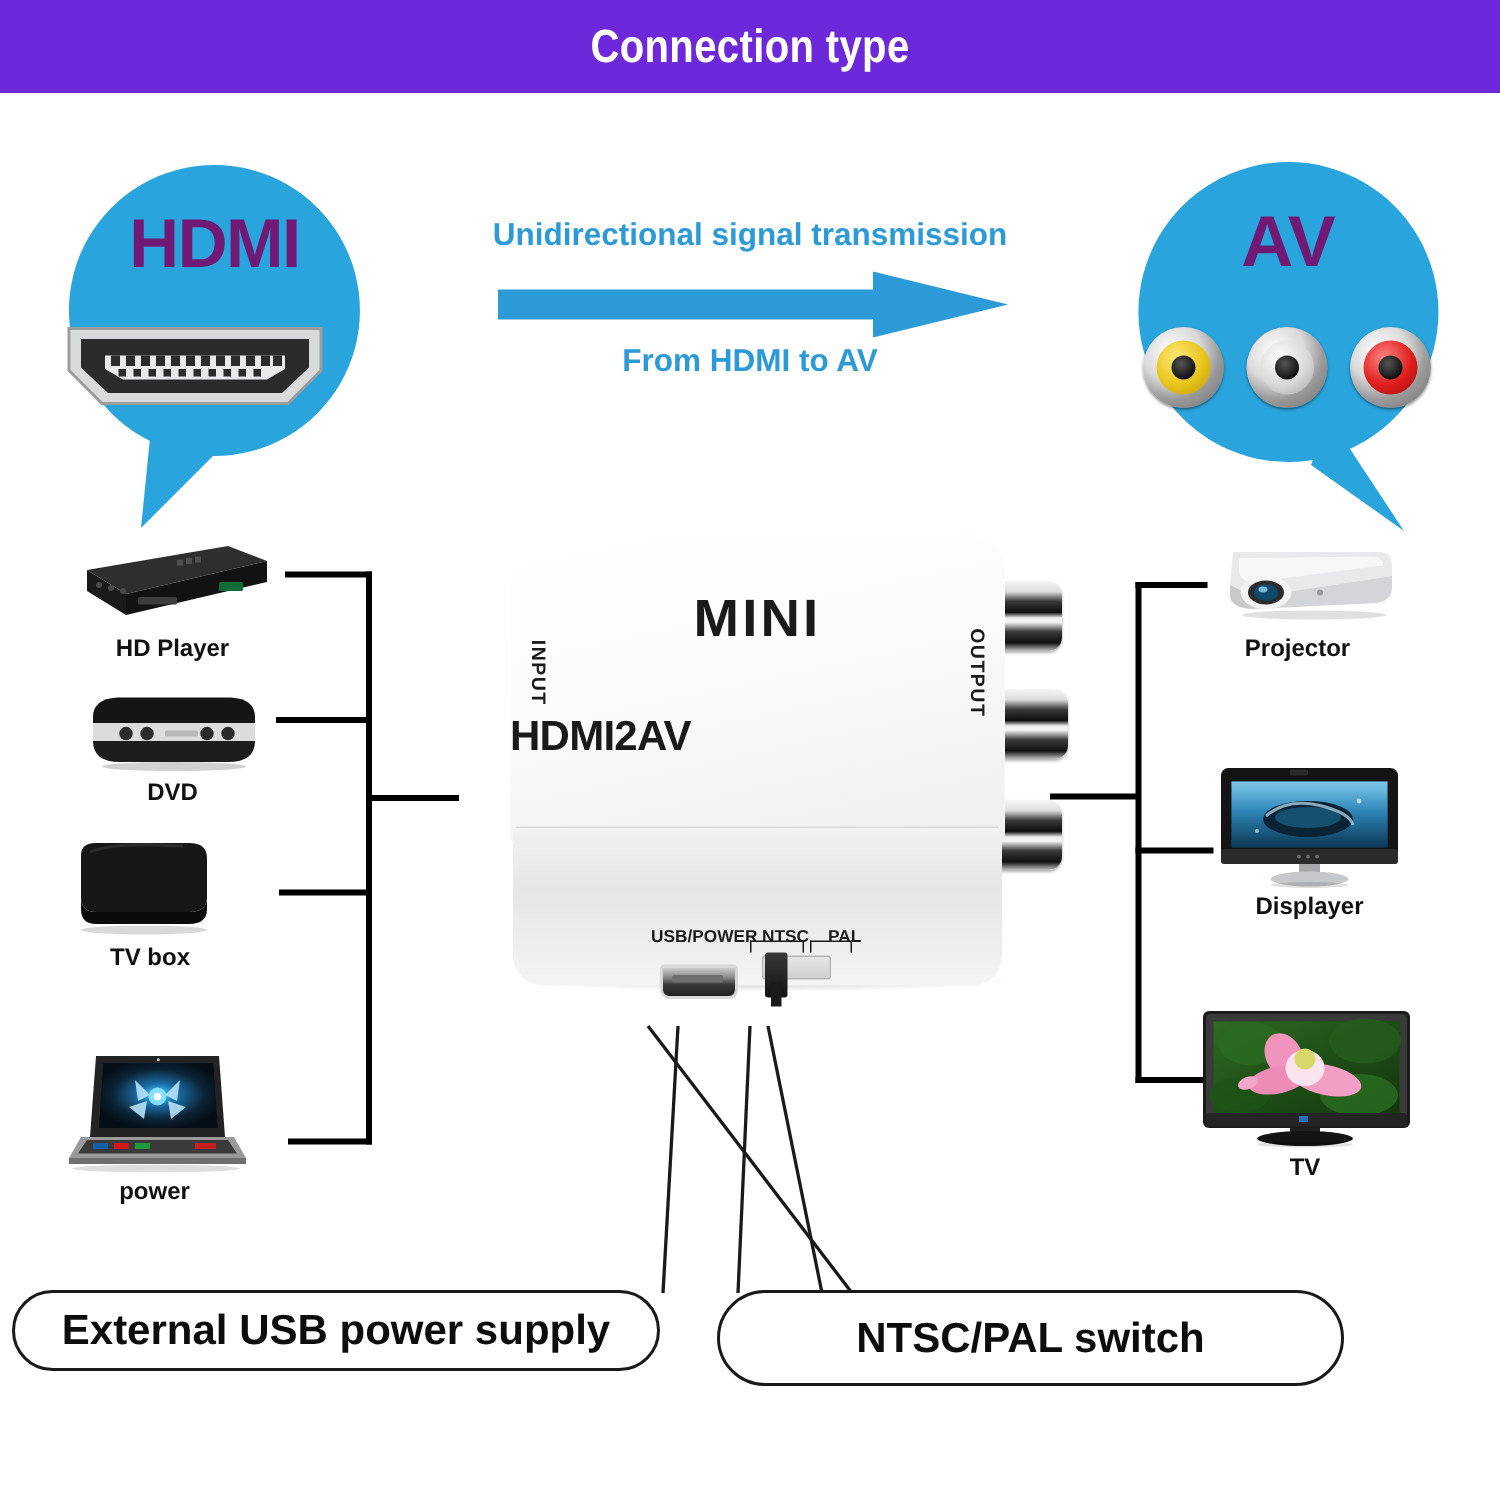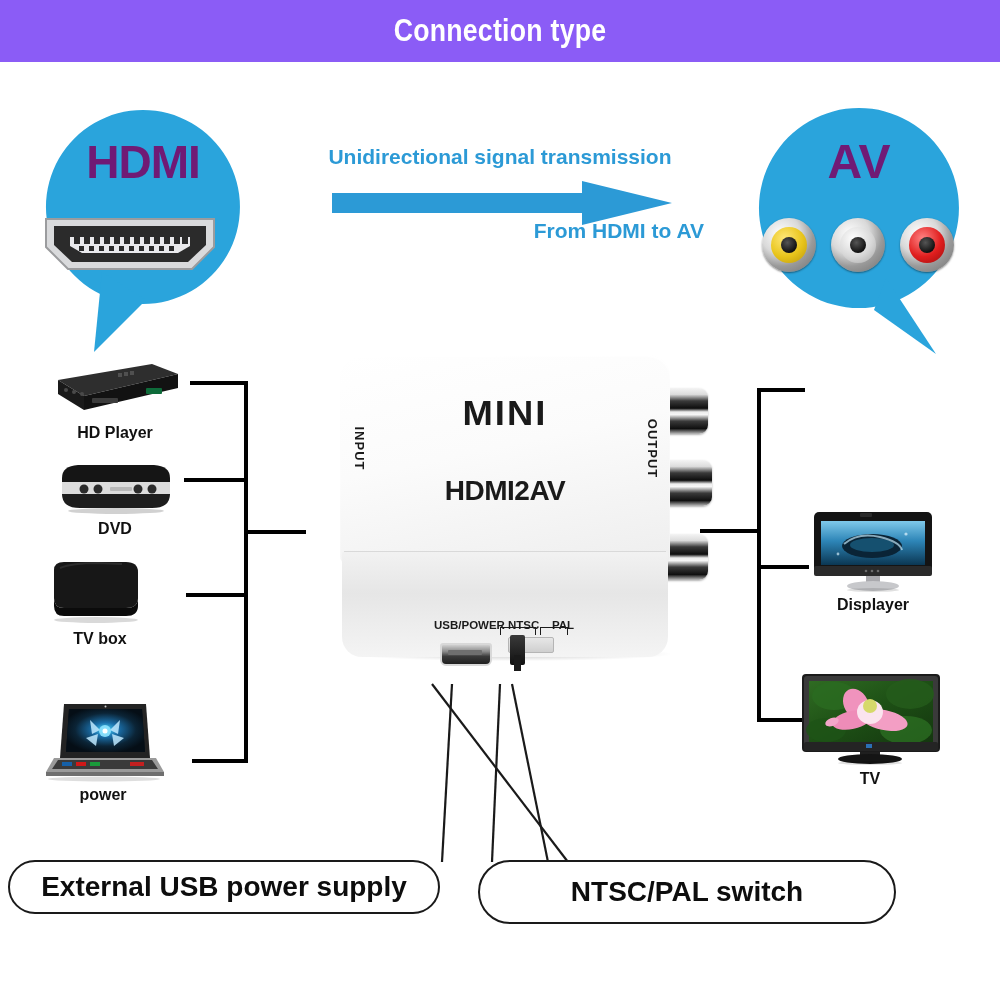--- a/index.html
+++ b/index.html
@@ -8,21 +8,21 @@
     background:#ffffff;
     font-family:"Liberation Sans", sans-serif;
     overflow:hidden;
     position:relative;
   }
   #stage{position:absolute;left:0;top:0;width:1000px;height:1000px;}
 
   
   #header{
     position:absolute;left:0;top:0;width:1000px;height:62px;
-    background:#8b5cf6;
+    background:#6d28d9;
   }
   #header-title{
     position:absolute;left:0;top:0;width:1000px;height:62px;
     display:flex;align-items:center;justify-content:center;
     color:#ffffff;font-size:31px;font-weight:bold;
     letter-spacing:.3px;
     font-family:"Liberation Sans", sans-serif;
     transform:scaleX(.86);
   }
 
@@ -65,21 +65,21 @@
   }
 
   
   #arrow-block{position:absolute;left:296px;top:145px;width:408px;height:120px;}
   .arrow-text{
     position:absolute;width:100%;text-align:center;
     color:#2C9AD6;font-weight:bold;font-size:21px;
     font-family:"Liberation Sans", sans-serif;
   }
   #arrow-text-top{top:0px;}
-  #arrow-text-bottom{top:74px;text-align:right;}
+  #arrow-text-bottom{top:84px;}
   #arrow-shape{position:absolute;left:36px;top:36px;width:340px;height:44px;}
 
   
   #device{position:absolute;left:318px;top:352px;width:370px;height:330px;}
 
   #dev-body{
     position:absolute;left:22px;top:3px;width:330px;height:300px;
   }
   
   #dev-top{
@@ -103,21 +103,21 @@
     background:radial-gradient(ellipse at center, rgba(0,0,0,.22) 0%, rgba(0,0,0,0) 72%);
   }
 
   #dev-mini{
     position:absolute;left:0;top:38px;width:330px;text-align:center;
     font-size:35px;font-weight:bold;color:#1a1a1a;
     letter-spacing:2px;font-family:"Liberation Sans", sans-serif;
     transform:scaleX(1.04);
   }
   #dev-model{
-    position:absolute;left:0;top:120px;width:330px;text-align:center;
+    position:absolute;left:0;top:120px;width:330px;
     font-size:28px;font-weight:bold;color:#1a1a1a;
     letter-spacing:-.5px;font-family:"Liberation Sans", sans-serif;
   }
   #dev-sub{
     position:absolute;left:0;top:152px;width:330px;text-align:center;
     font-size:22px;font-weight:bold;color:#222;
     letter-spacing:0px;font-family:"Liberation Sans", sans-serif;
   }
   #dev-input{
     position:absolute;left:-16px;top:86px;width:70px;text-align:center;
@@ -430,20 +430,35 @@
       <rect x="24" y="62" width="10" height="4" fill="#1560a8"></rect>
       <rect x="38" y="62" width="10" height="4" fill="#d01818"></rect>
       <rect x="52" y="62" width="10" height="4" fill="#1a9a3a"></rect>
       <rect x="92" y="62" width="14" height="4" fill="#c42020"></rect>
       <path d="M8 72 L126 72 L126 76 L8 76 Z" fill="#6f6f6f"></path>
       <ellipse cx="66" cy="79" rx="56" ry="2.5" fill="#000" opacity=".13"></ellipse>
     </svg>
     <div class="thumb-label" style="top:86px;">power</div>
   </div>
 
+  <div class="thumb-item" id="t-projector">
+    <svg class="thumb-art" id="proj-art" viewBox="0 0 136 58">
+      <path d="M26 6 L122 6 Q132 6 132 14 L132 22 L40 36 Q26 36 24 28 Z" fill="#e9e9ec"></path>
+      <path d="M24 28 L40 36 L40 44 Q26 44 24 36 Z" fill="#c8c9cc"></path>
+      <path d="M40 36 L132 22 L132 30 Q132 38 122 40 L40 44 Z" fill="#d4d5d8"></path>
+      <path d="M30 10 L118 9 Q126 9 126 15 L40 26 Q30 26 30 18 Z" fill="#f7f7f8"></path>
+      <ellipse cx="48" cy="33" rx="17" ry="11" fill="#f2f2f4"></ellipse>
+      <ellipse cx="48" cy="33" rx="12" ry="8" fill="#2b2b2b"></ellipse>
+      <ellipse cx="48" cy="33" rx="8" ry="5.5" fill="#0f4a6e"></ellipse>
+      <ellipse cx="46" cy="31" rx="3" ry="2" fill="#8fd4f0" opacity=".8"></ellipse>
+      <circle cx="84" cy="33" r="2" fill="#9a9a9a"></circle>
+      <ellipse cx="80" cy="48" rx="48" ry="3" fill="#000" opacity=".12"></ellipse>
+    </svg>
+    <div class="thumb-label" style="top:62px;">Projector</div>
+  </div>
 
   <div class="thumb-item" id="t-displayer">
     <svg class="thumb-art" id="disp-art" viewBox="0 0 126 82">
       <rect x="4" y="2" width="118" height="62" rx="5" fill="#141414"></rect>
       <rect x="11" y="11" width="104" height="44" fill="#0c3f63"></rect>
       <defs>
         <linearGradient id="dg1" x1="0" y1="0" x2="0" y2="1">
           <stop offset="0%" stop-color="#7fc9ea"></stop>
           <stop offset="45%" stop-color="#2e86b8"></stop>
           <stop offset="100%" stop-color="#0b3753"></stop>

